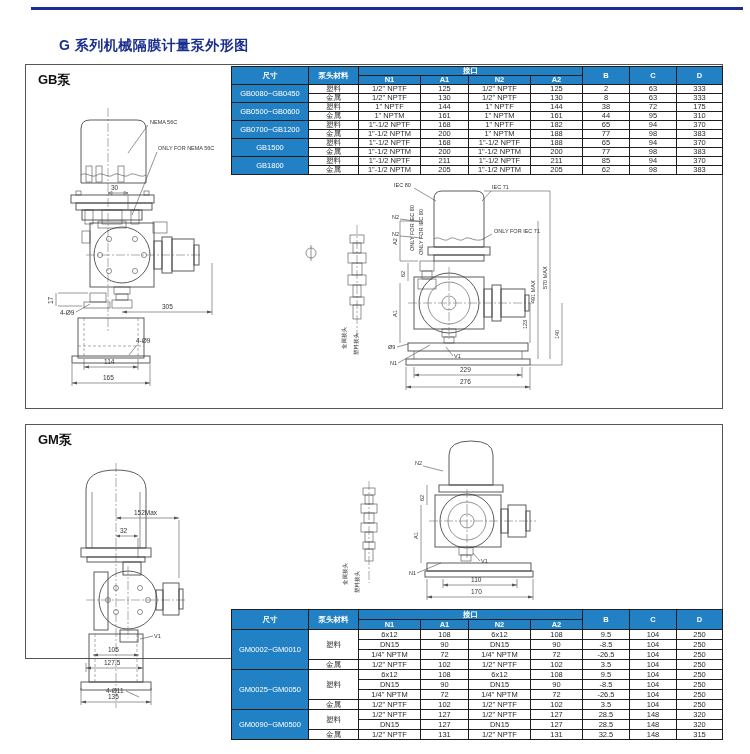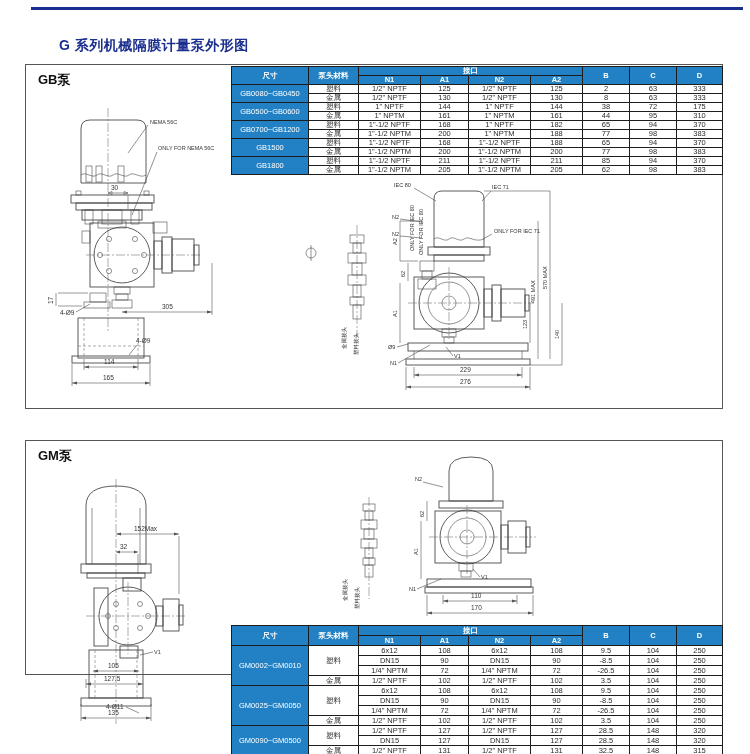--- a/index.html
+++ b/index.html
@@ -2,21 +2,21 @@
 <html><head>
 <meta charset="utf-8">
 <style>
   :root{ --blue:#2281c4; --navy:#1b2f8e; --ink:#2b2b2b; --line:#4a4a4a; }
   html,body{margin:0;padding:0;background:#fff;}
   .page{position:relative;width:750px;height:754px;background:#fff;font-family:"Liberation Sans",sans-serif;overflow:hidden;}
   .top-rule{position:absolute;left:31px;top:7px;width:712px;height:3px;background:var(--navy);}
   .title{position:absolute;left:42px;top:20px;margin:17px;font-size:14px;font-weight:bold;color:var(--navy);letter-spacing:0.5px;}
   .panel{position:absolute;left:25px;width:698px;border:1px solid #555;background:#fff;box-sizing:border-box;}
   .panel.gb{top:64px;height:345px;}
-  .panel.gm{top:440px;height:235px;}
+  .panel.gm{top:424px;height:235px;}
   .panel-label{position:absolute;left:12px;top:6px;font-size:13px;font-weight:bold;color:#111;}
   .spec{position:absolute;border-collapse:collapse;table-layout:fixed;width:491px;background:#fff;padding-left:12px;}
   .gb .spec{left:205px;top:1px;}
   .gm .spec{left:205px;top:184px;}
   .spec th,.spec td{border:1px solid #1d1d1d;padding:0 1px;text-align:center;white-space:nowrap;overflow:hidden;line-height:1.05;}
   .gb .spec th,.gb .spec td{height:8px;font-size:7.5px;}
   .gm .spec th,.gm .spec td{height:9px;font-size:7.5px;}
   .spec thead th{background:var(--blue);color:#fff;font-weight:bold;font-size:8px;}
   .spec td{color:var(--ink);}
   .spec td.model{background:var(--blue);color:#fff;font-weight:normal;font-size:7.5px;}

